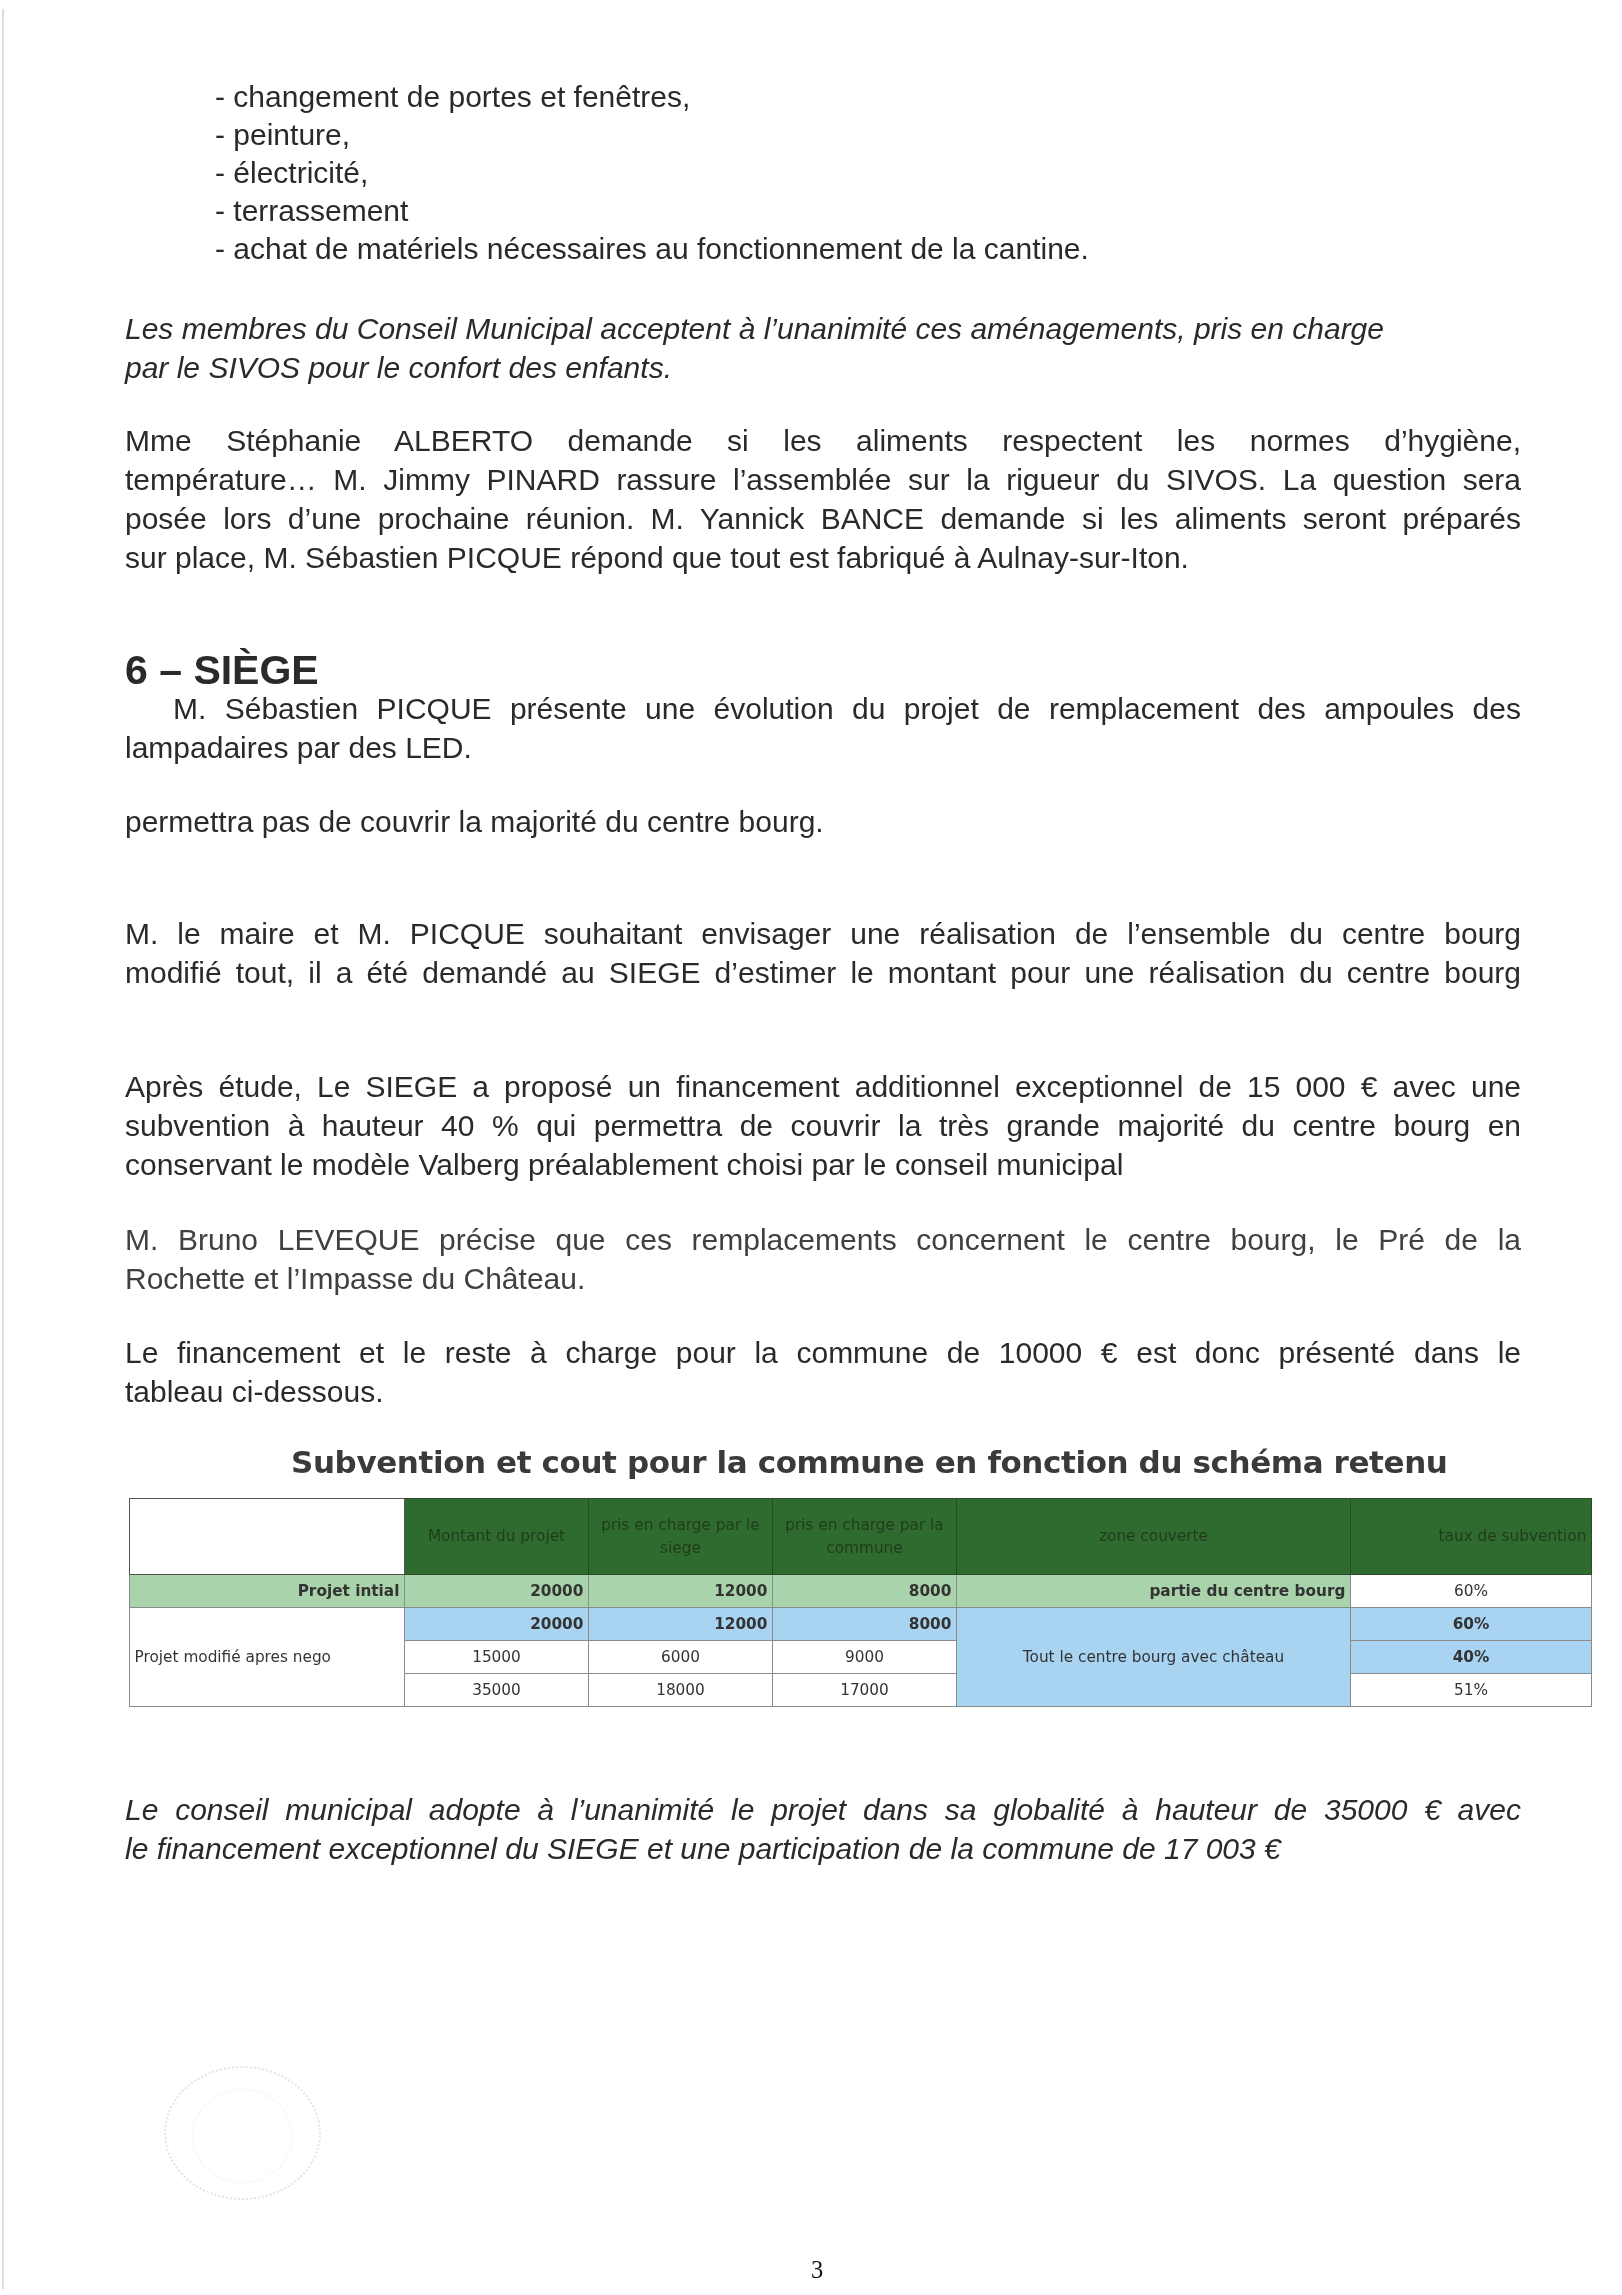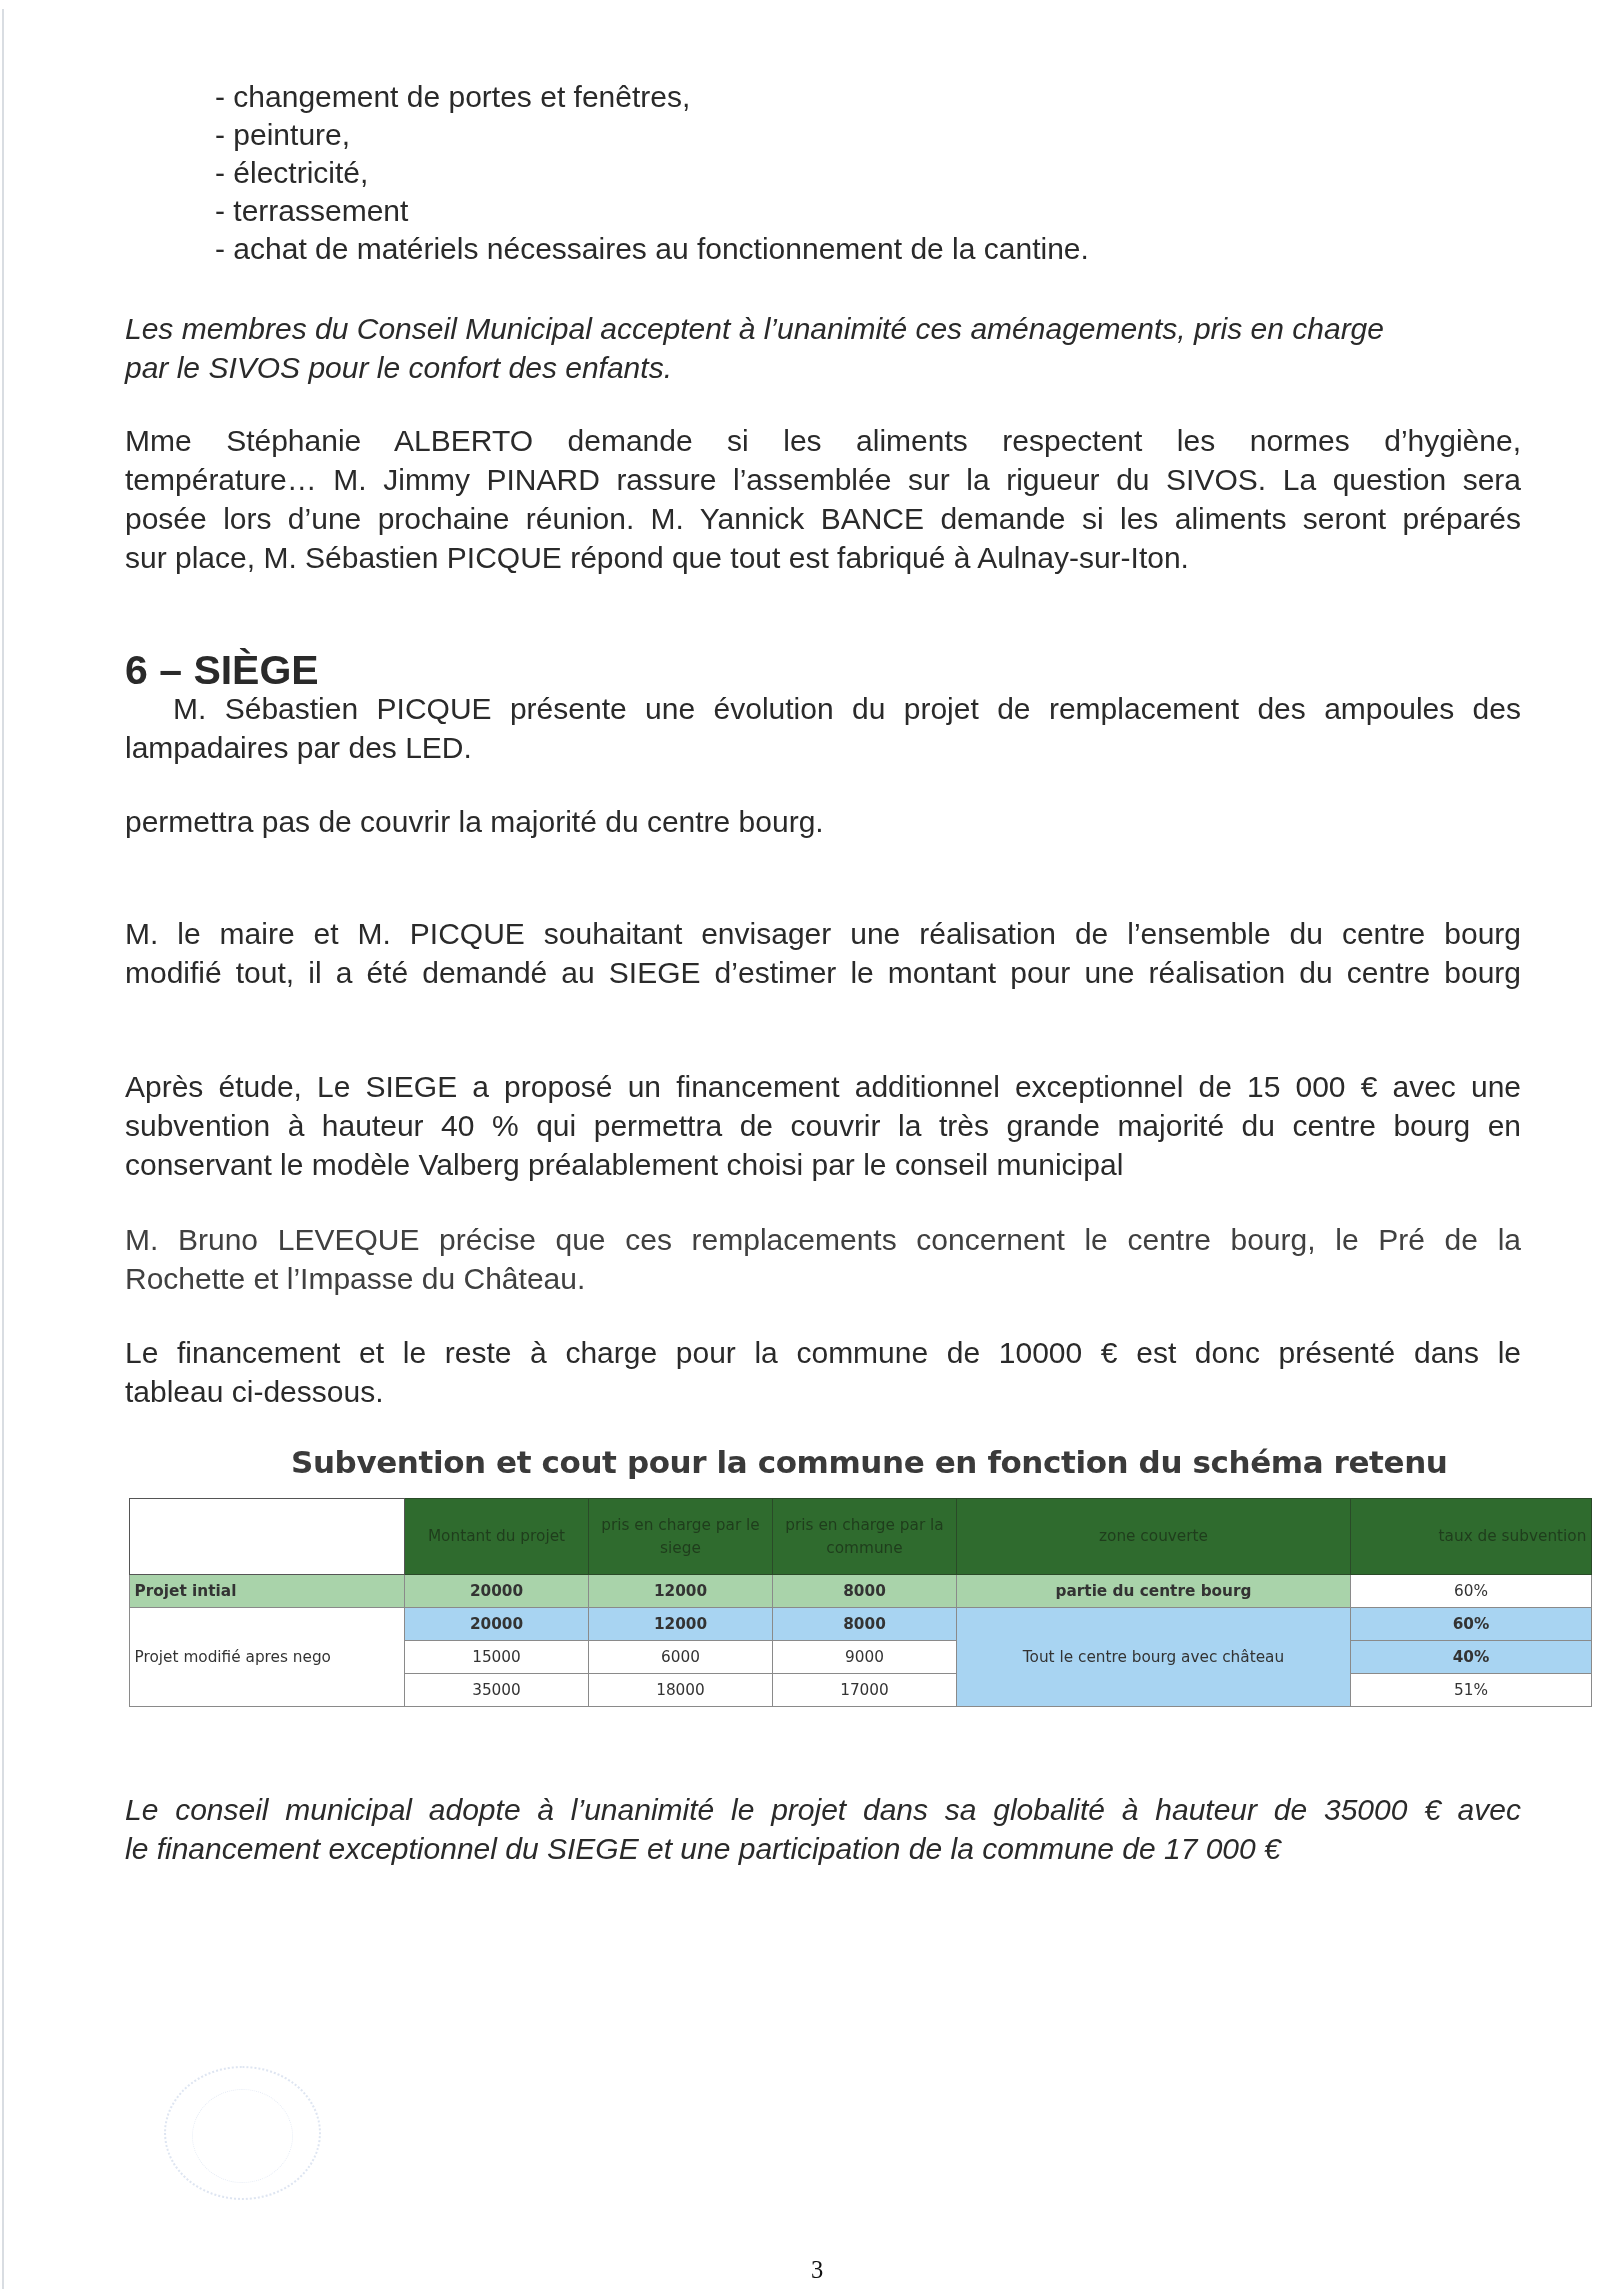--- a/index.html
+++ b/index.html
@@ -19,21 +19,21 @@
                  color:#3a3a3a; letter-spacing:-0.4px; font-family:"DejaVu Sans", sans-serif; }
   .tbl { position:absolute; left:4.6px; top:1498px; width:1461px; border-collapse:collapse;
          font-family:"DejaVu Sans", sans-serif; font-size:15.3px; color:#333; table-layout:fixed; }
   .tbl td, .tbl th { border:1.5px solid #8a8a8a; padding:0 4.6px; height:32px; text-align:center; font-weight:normal; }
   .tbl th { background:#2f6b2e; color:#1f3d1c; height:75px; font-size:15.3px; line-height:23px; border-color:#2a4a28; }
   .tbl th.blank { background:#fff; border-color:#555; }
   .tbl .rowlabel { text-align:left; }
   .tbl .green { background:#a9d3aa; }
   .tbl .blue { background:#a8d4f2; }
   .tbl .white { background:#ffffff; }
-  .tbl .bold { font-weight:bold; }
+  .tbl .bold { font-weight:bold;text-align:right; }
   .tbl td.pct { text-align:center; }
 
   .stamp { position:absolute; left:164px; top:2066px; width:153px; height:130px; border-radius:50%;
            border:2.3px dotted #d6dfee; opacity:0.8; }
   .stamp-inner { position:absolute; left:26px; top:21.4px; width:99px; height:92px; border-radius:50%;
                  border:1.5px dotted #dfe6f2; }
   .page-number { position:absolute; left:811px; top:2256px; font-family:"Liberation Serif", serif; font-size:24.5px; color:#111; }
 </style>
 </head>
 <body>
@@ -141,21 +141,21 @@
     <td class="white">35000</td>
     <td class="white">18000</td>
     <td class="white">17000</td>
     <td class="white pct">51%</td>
   </tr>
 </tbody>
   </table>
 
 <div class="p italic" style="left:125px; top:1790px;">
   <div style="text-align-last:justify;">Le conseil municipal adopte à l’unanimité le projet dans sa globalité à hauteur de 35000 € avec</div>
-  <div class="last-line">le financement exceptionnel du SIEGE et une participation de la commune de 17 000 €</div>
+  <div class="last-line">le financement exceptionnel du SIEGE et une participation de la commune de 17 003 €</div>
 </div>
 
 <div class="stamp">
   <div class="stamp-inner"></div>
 </div>
 
 <div class="page-number">3</div>
 
 
 </body></html>

